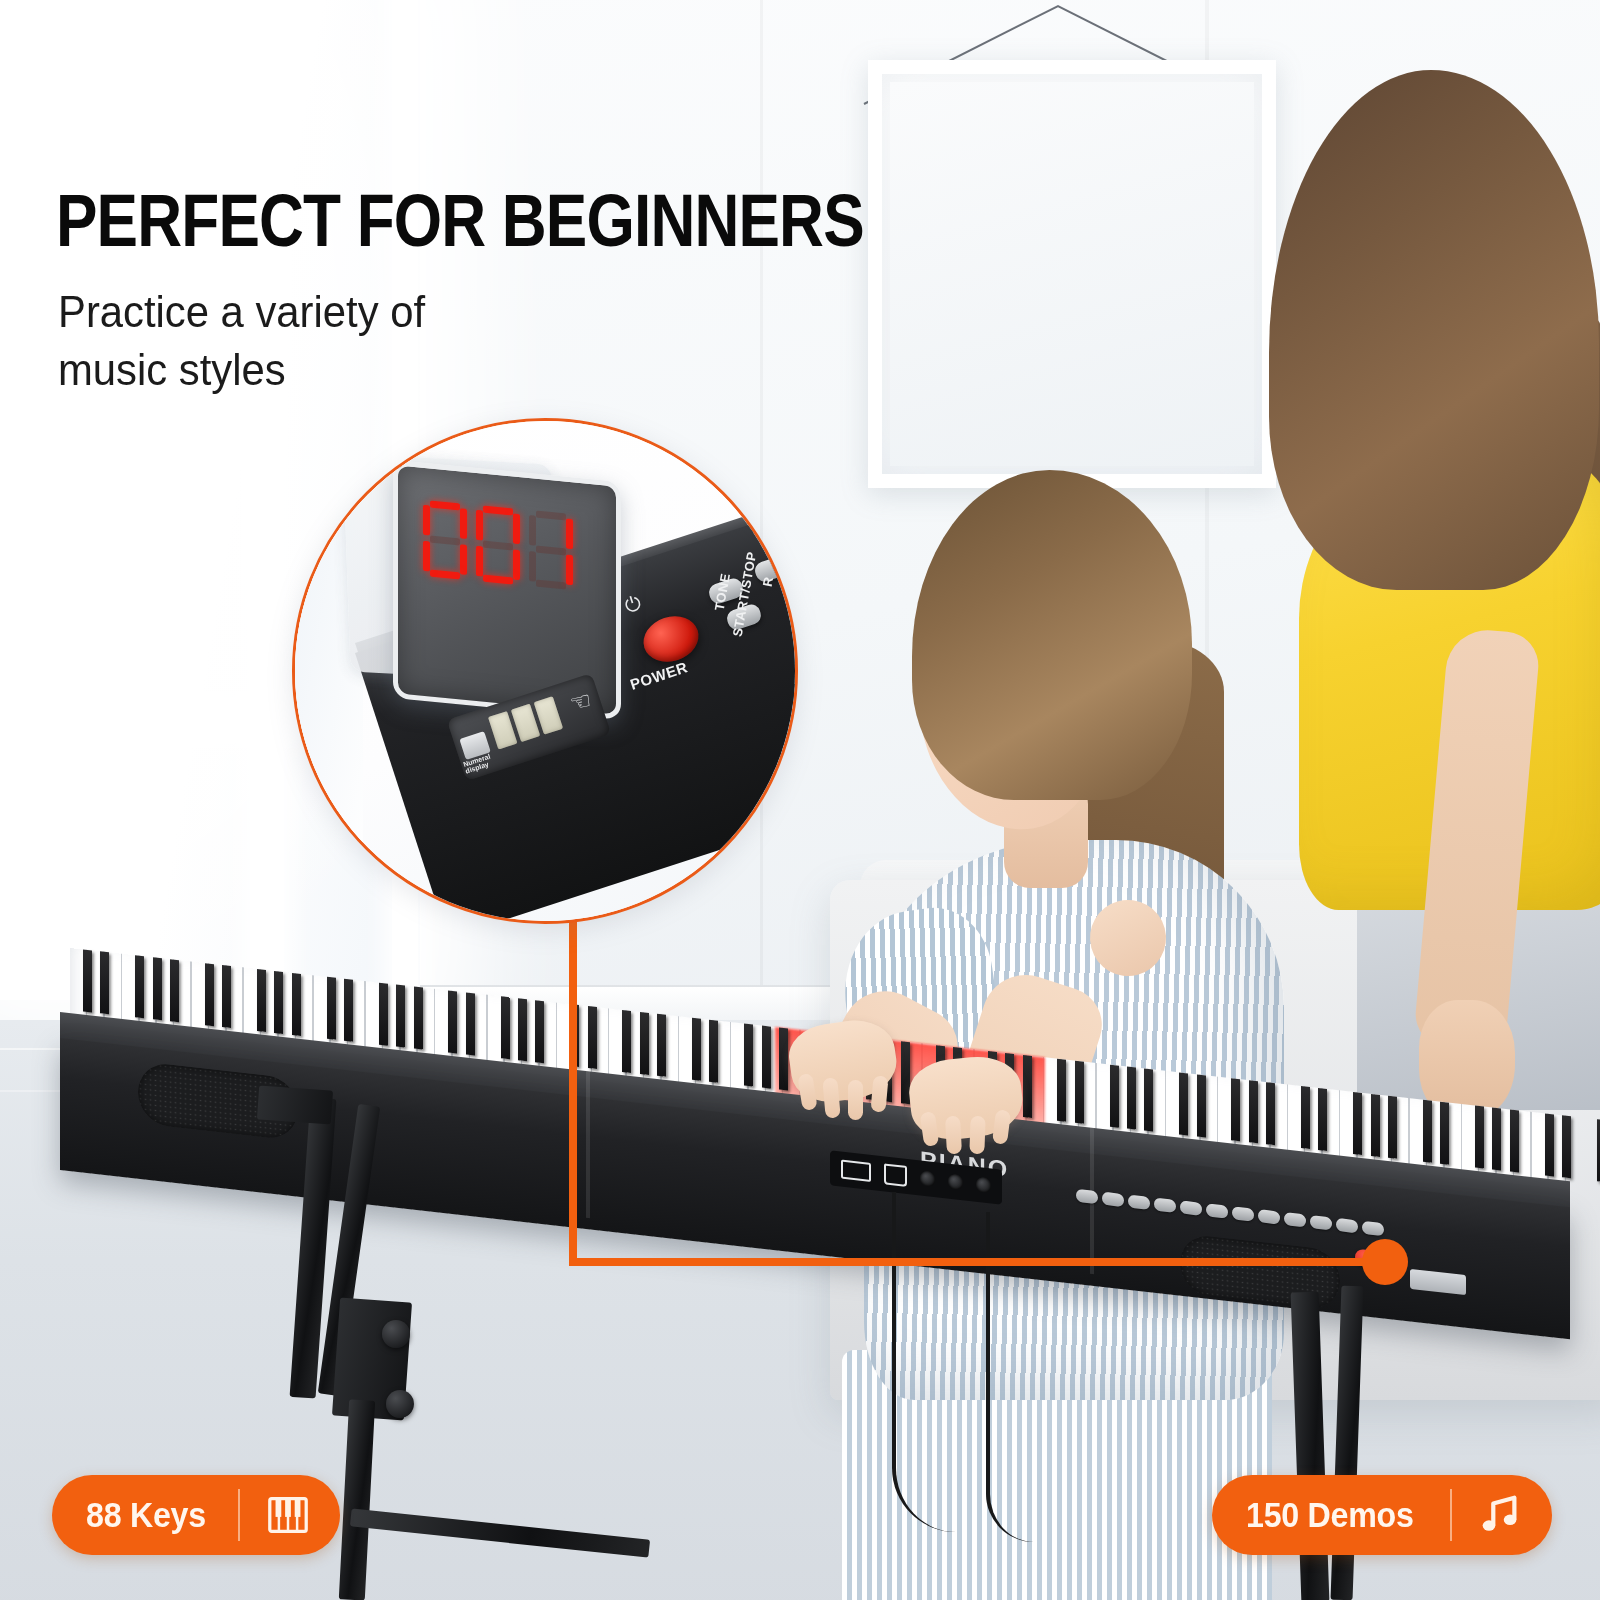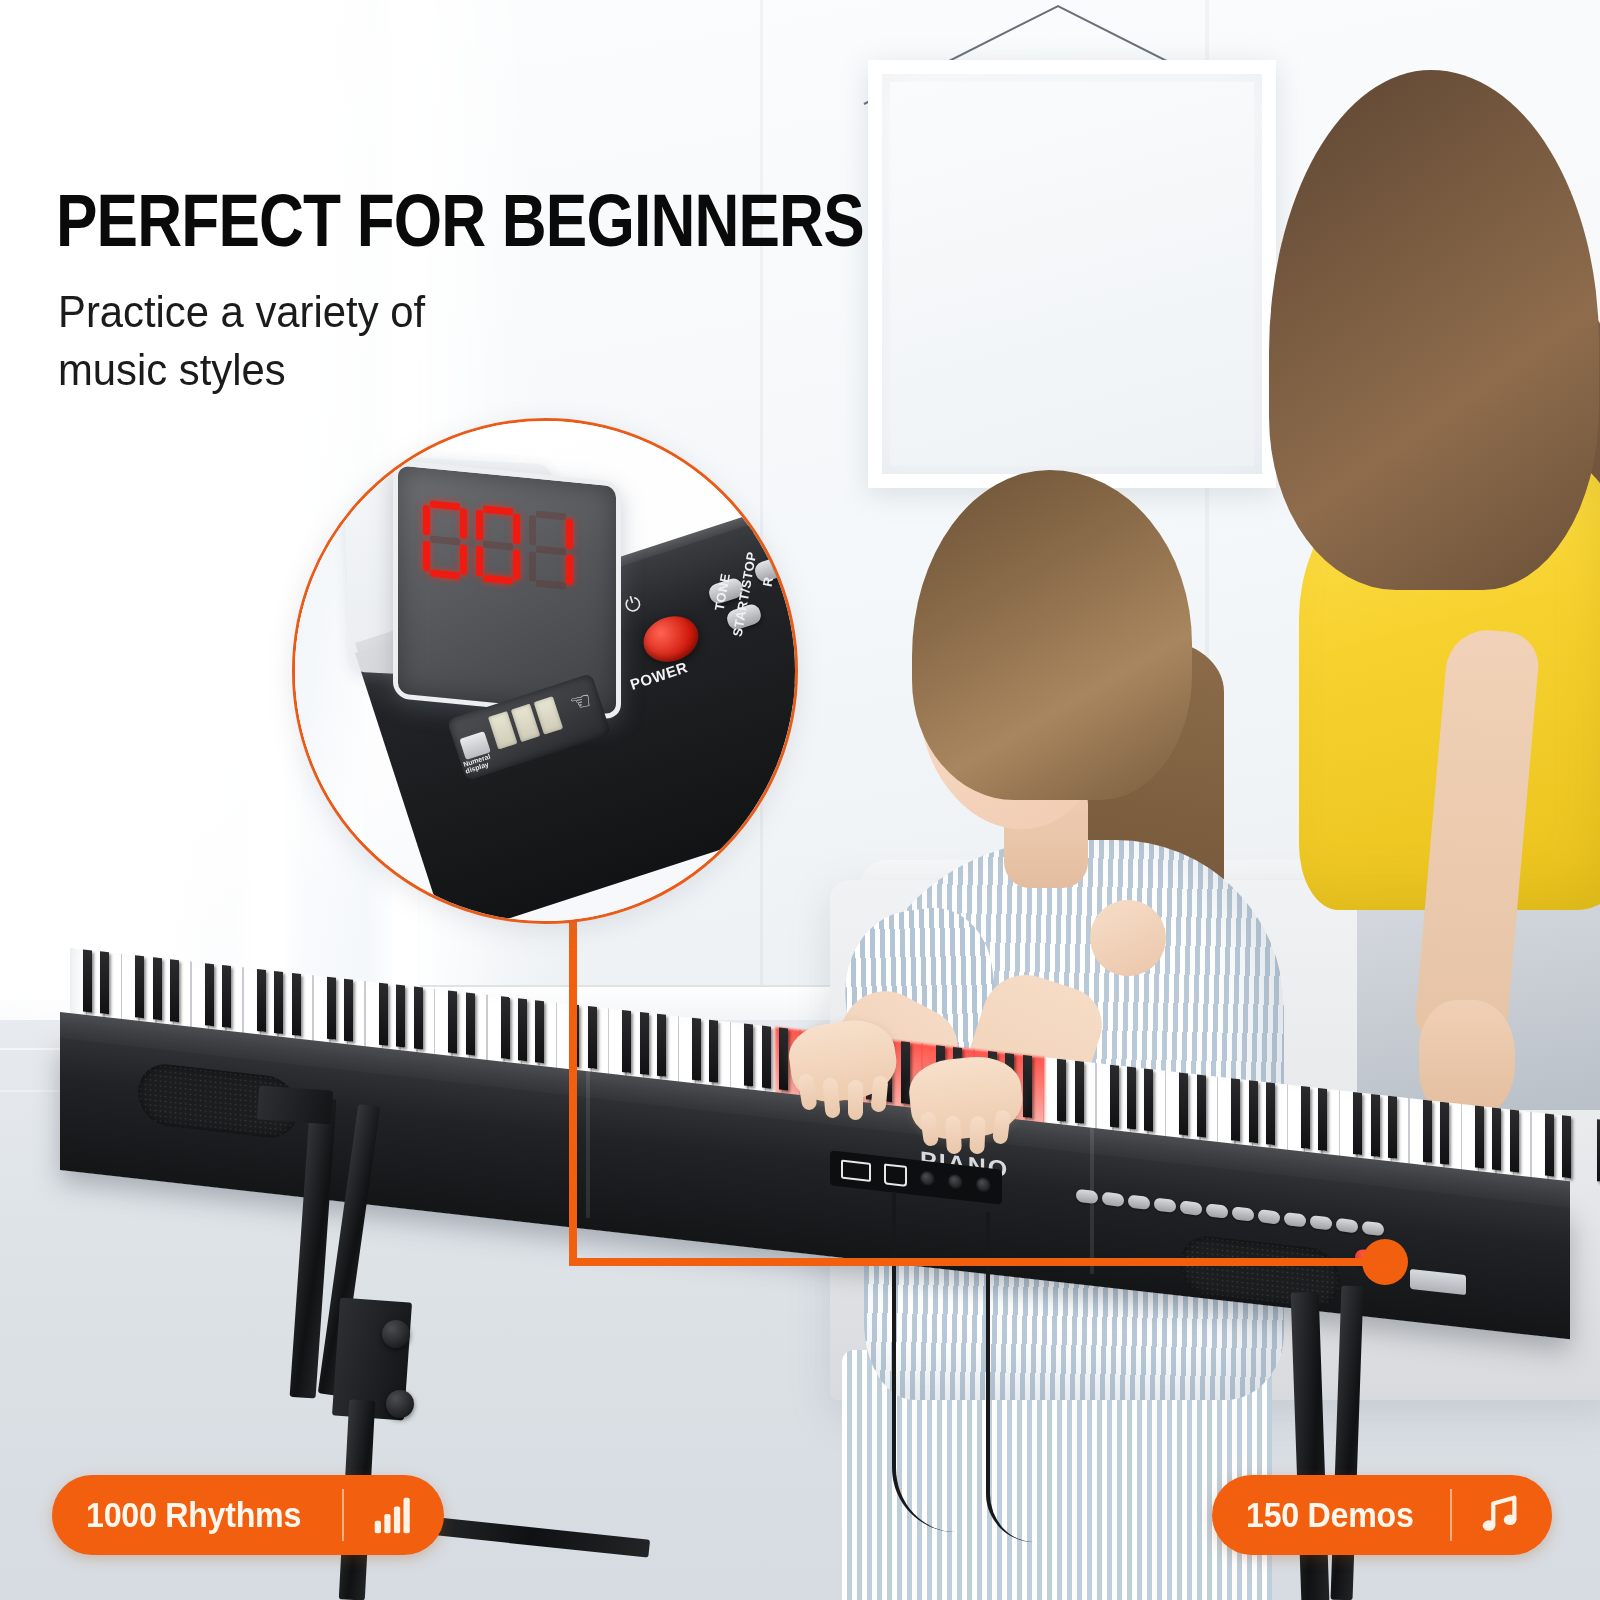--- a/index.html
+++ b/index.html
@@ -509,34 +509,37 @@
         <div class="co-dg"></div>
         <div class="co-dg"></div>
       </div>
       <div class="co-handicon">☜</div>
     </div>
 
   </div>
 
   <div class="badges">
 
-
-
     <div class="badge">
-      <span class="badge-label">1000 Rhythms</span>
+      <span class="badge-label">88 Keys</span>
       <span class="badge-div"></span>
       <span class="badge-icon">
         <svg viewBox="0 0 48 48" width="46" height="46">
-          <rect x="6" y="30" width="6.5" height="13" rx="2" fill="#fff3e8"></rect>
-          <rect x="16" y="23" width="6.5" height="20" rx="2" fill="#fff3e8"></rect>
-          <rect x="26" y="15" width="6.5" height="28" rx="2" fill="#fff3e8"></rect>
-          <rect x="36" y="6" width="6.5" height="37" rx="2" fill="#fff3e8"></rect>
+          <rect x="5" y="7" width="38" height="34" rx="2" fill="none" stroke="#fff3e8" stroke-width="3.4"></rect>
+          <line x1="14.5" y1="7" x2="14.5" y2="41" stroke="#fff3e8" stroke-width="2.6"></line>
+          <line x1="24" y1="7" x2="24" y2="41" stroke="#fff3e8" stroke-width="2.6"></line>
+          <line x1="33.5" y1="7" x2="33.5" y2="41" stroke="#fff3e8" stroke-width="2.6"></line>
+          <rect x="11" y="7" width="6" height="19" fill="#fff3e8"></rect>
+          <rect x="21" y="7" width="6" height="19" fill="#fff3e8"></rect>
+          <rect x="31" y="7" width="6" height="19" fill="#fff3e8"></rect>
         </svg>
       </span>
     </div>
+
+
 
     <div class="badge">
       <span class="badge-label">150 Demos</span>
       <span class="badge-div"></span>
       <span class="badge-icon">
         <svg viewBox="0 0 48 48" width="46" height="46">
           <path d="M17 35V12l22-6v23" fill="none" stroke="#fff3e8" stroke-width="4.4" stroke-linejoin="round"></path>
           <ellipse cx="12.5" cy="35" rx="6.6" ry="5.4" fill="#fff3e8"></ellipse>
           <ellipse cx="34.5" cy="29" rx="6.6" ry="5.4" fill="#fff3e8"></ellipse>
         </svg>

